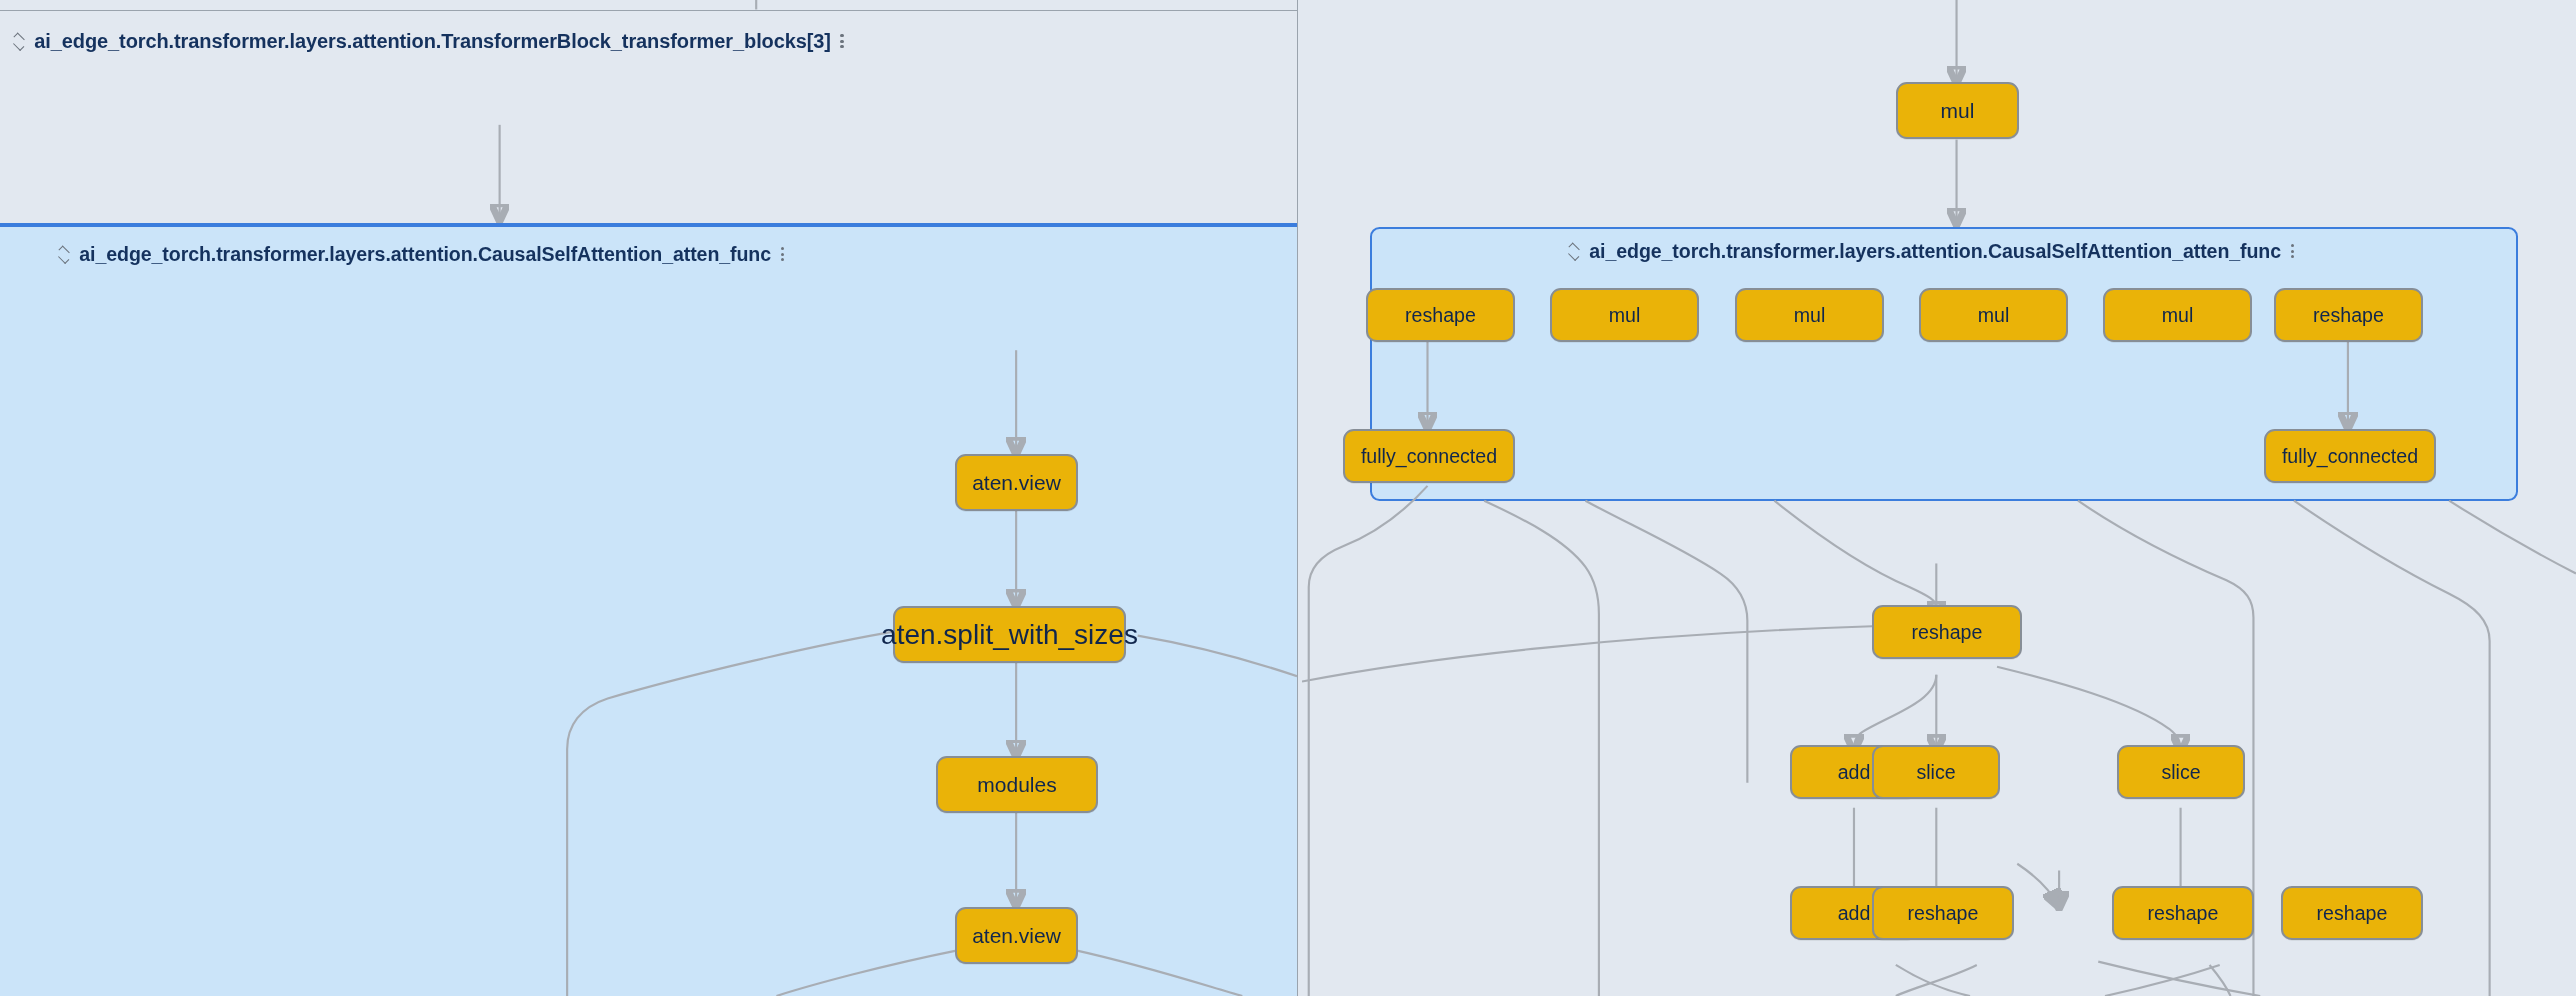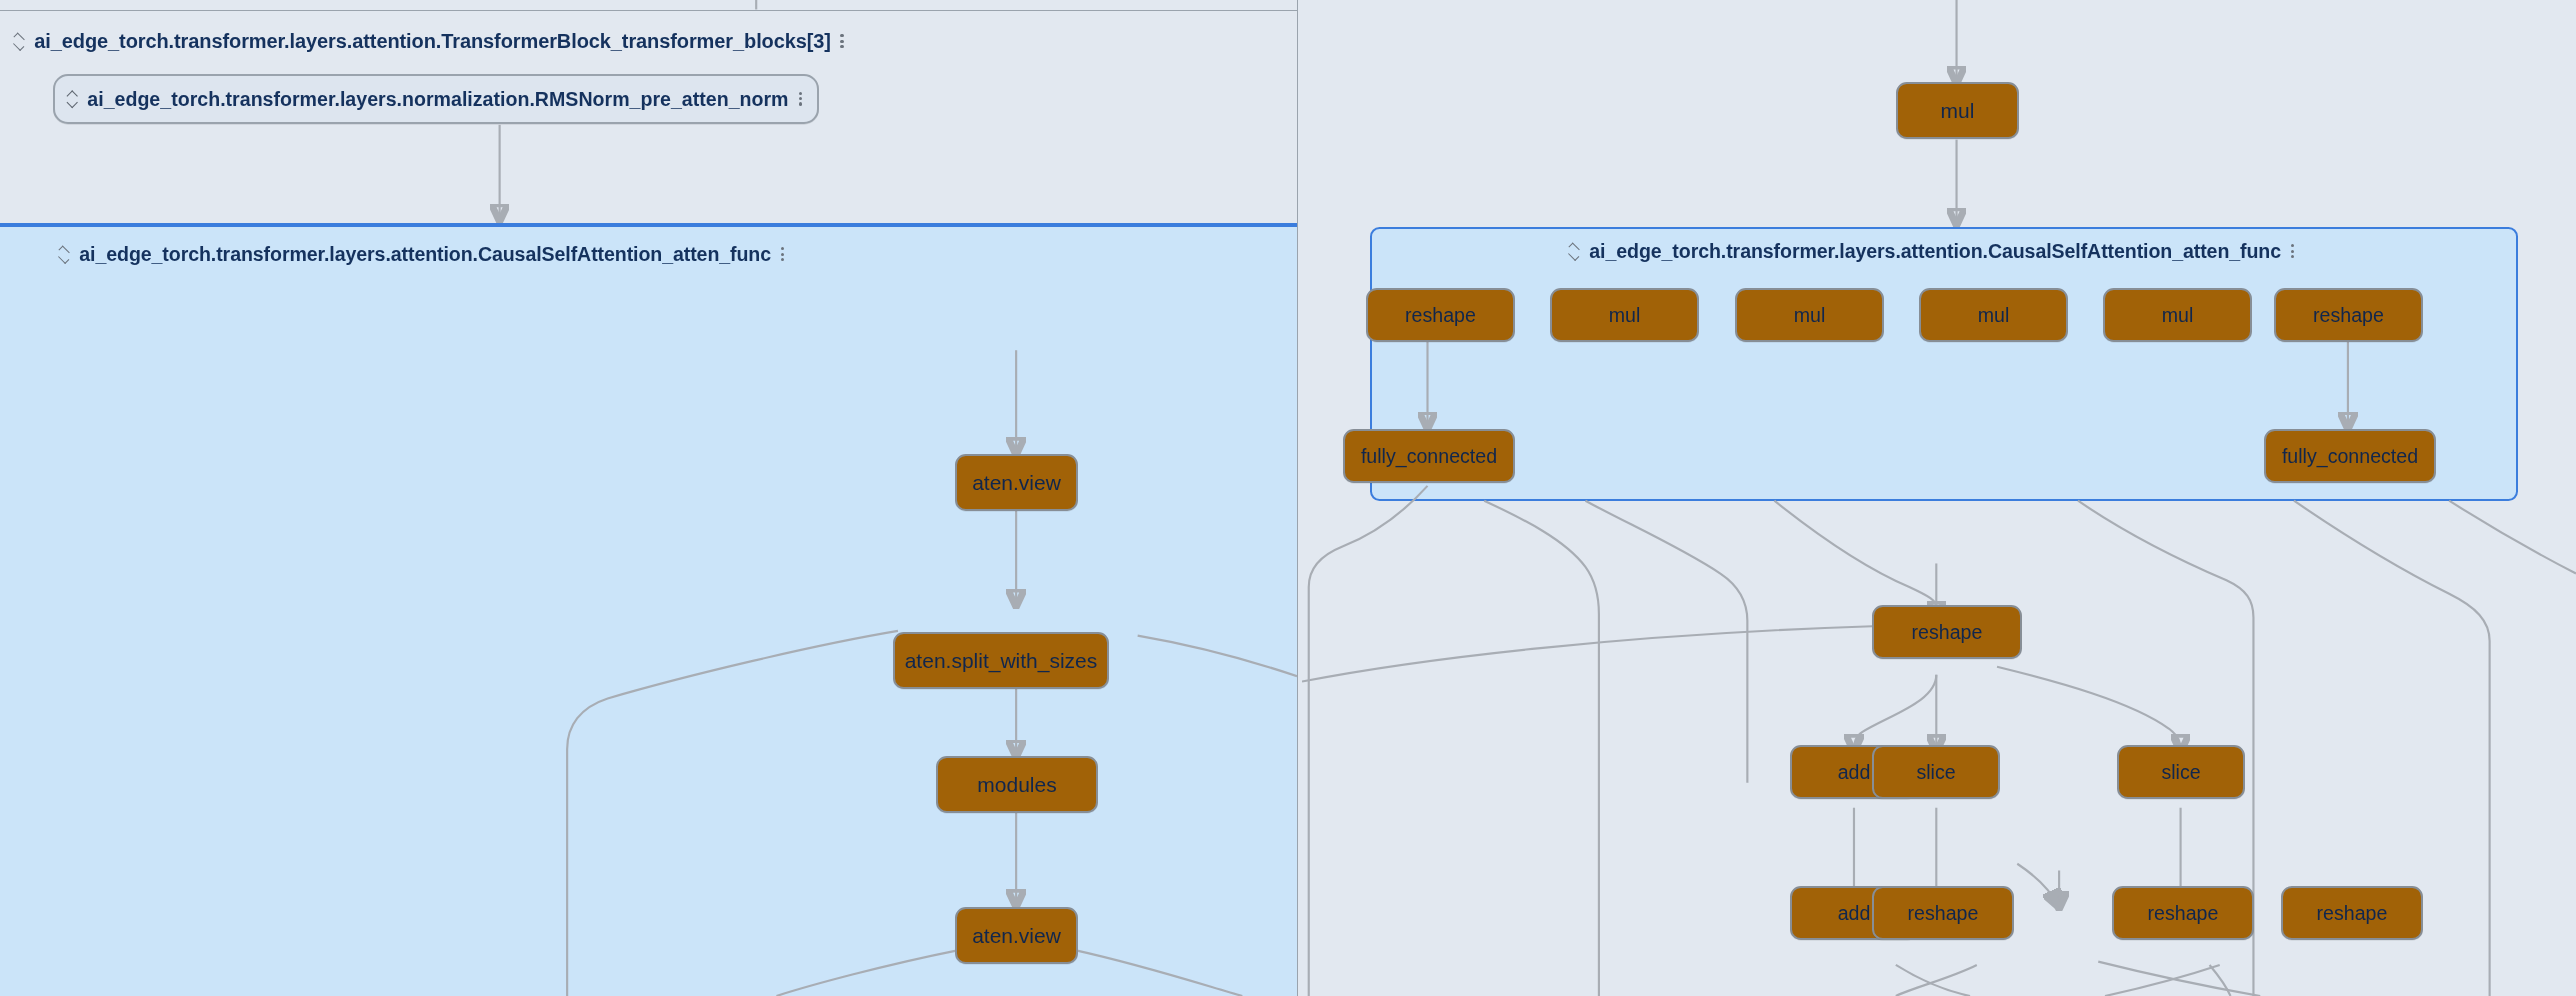--- a/index.html
+++ b/index.html
@@ -137,21 +137,21 @@
     height: 50px;
     box-shadow: 0 0.7px 0 rgba(0,0,0,0.10);
   }
 
   
   .op-node {
     position: absolute;
     display: flex;
     align-items: center;
     justify-content: center;
-    background: #a16207;
+    background: #eab308;
     border: 2px solid #878e96;
     border-radius: 10.8px;
     color: #10264d;
     white-space: nowrap;
     box-shadow: 0 0.7px 0 rgba(0,0,0,0.08);
     z-index: 20;
   }
 
   
   .edges {
@@ -176,29 +176,20 @@
     <div class="group-header" style="left:12px; top:15px; font-size:20px;margin-top:15px;">
       <span class="expand-icon"></span>
       <span class="group-title">ai_edge_torch.transformer.layers.attention.TransformerBlock_transformer_blocks[3]</span>
       <span class="kebab-icon">
           <i></i>
           <i></i>
           <i></i>
         </span>
     </div>
 
-    <div class="module-pill" style="left:53px; top:74px; font-size:19.6px;">
-      <span class="collapse-icon"></span>
-      <span>ai_edge_torch.transformer.layers.normalization.RMSNorm_pre_atten_norm</span>
-      <span class="kebab-icon">
-          <i></i>
-          <i></i>
-          <i></i>
-        </span>
-    </div>
 
     <div class="selected-group topline" style="left:-27px; top:223px; width:1324px; height:774px;">
     </div>
 
     <div class="group-header" style="left:57px; top:243px; font-size:19.6px; z-index:30;">
       <span class="expand-icon"></span>
       <span class="group-title">ai_edge_torch.transformer.layers.attention.CausalSelfAttention_atten_func</span>
       <span class="kebab-icon">
           <i></i>
           <i></i>
@@ -232,21 +223,21 @@
 
       <path d="M1592,1408 C1700,1432 1790,1462 1840,1476"></path>
 
       <line x1="1120" y1="0" x2="1120" y2="14"></line>
     </svg>
 
     <div class="op-node" style="left:955px; top:454px;  width:123px; height:57px; font-size:21px;">
       <span>aten.view</span>
     </div>
 
-    <div class="op-node" style="left:893px; top:632px;  width:216px; height:57px; font-size:21px;">
+    <div class="op-node" style="left:893px; top:606px;  width:233px; height:57px; font-size:28px;">
       <span>aten.split_with_sizes</span>
     </div>
 
     <div class="op-node" style="left:936px; top:756px; width:162px; height:57px; font-size:21px;">
       <span>modules</span>
     </div>
 
     <div class="op-node" style="left:955px; top:907px; width:123px; height:57px; font-size:21px;">
       <span>aten.view</span>
     </div>

